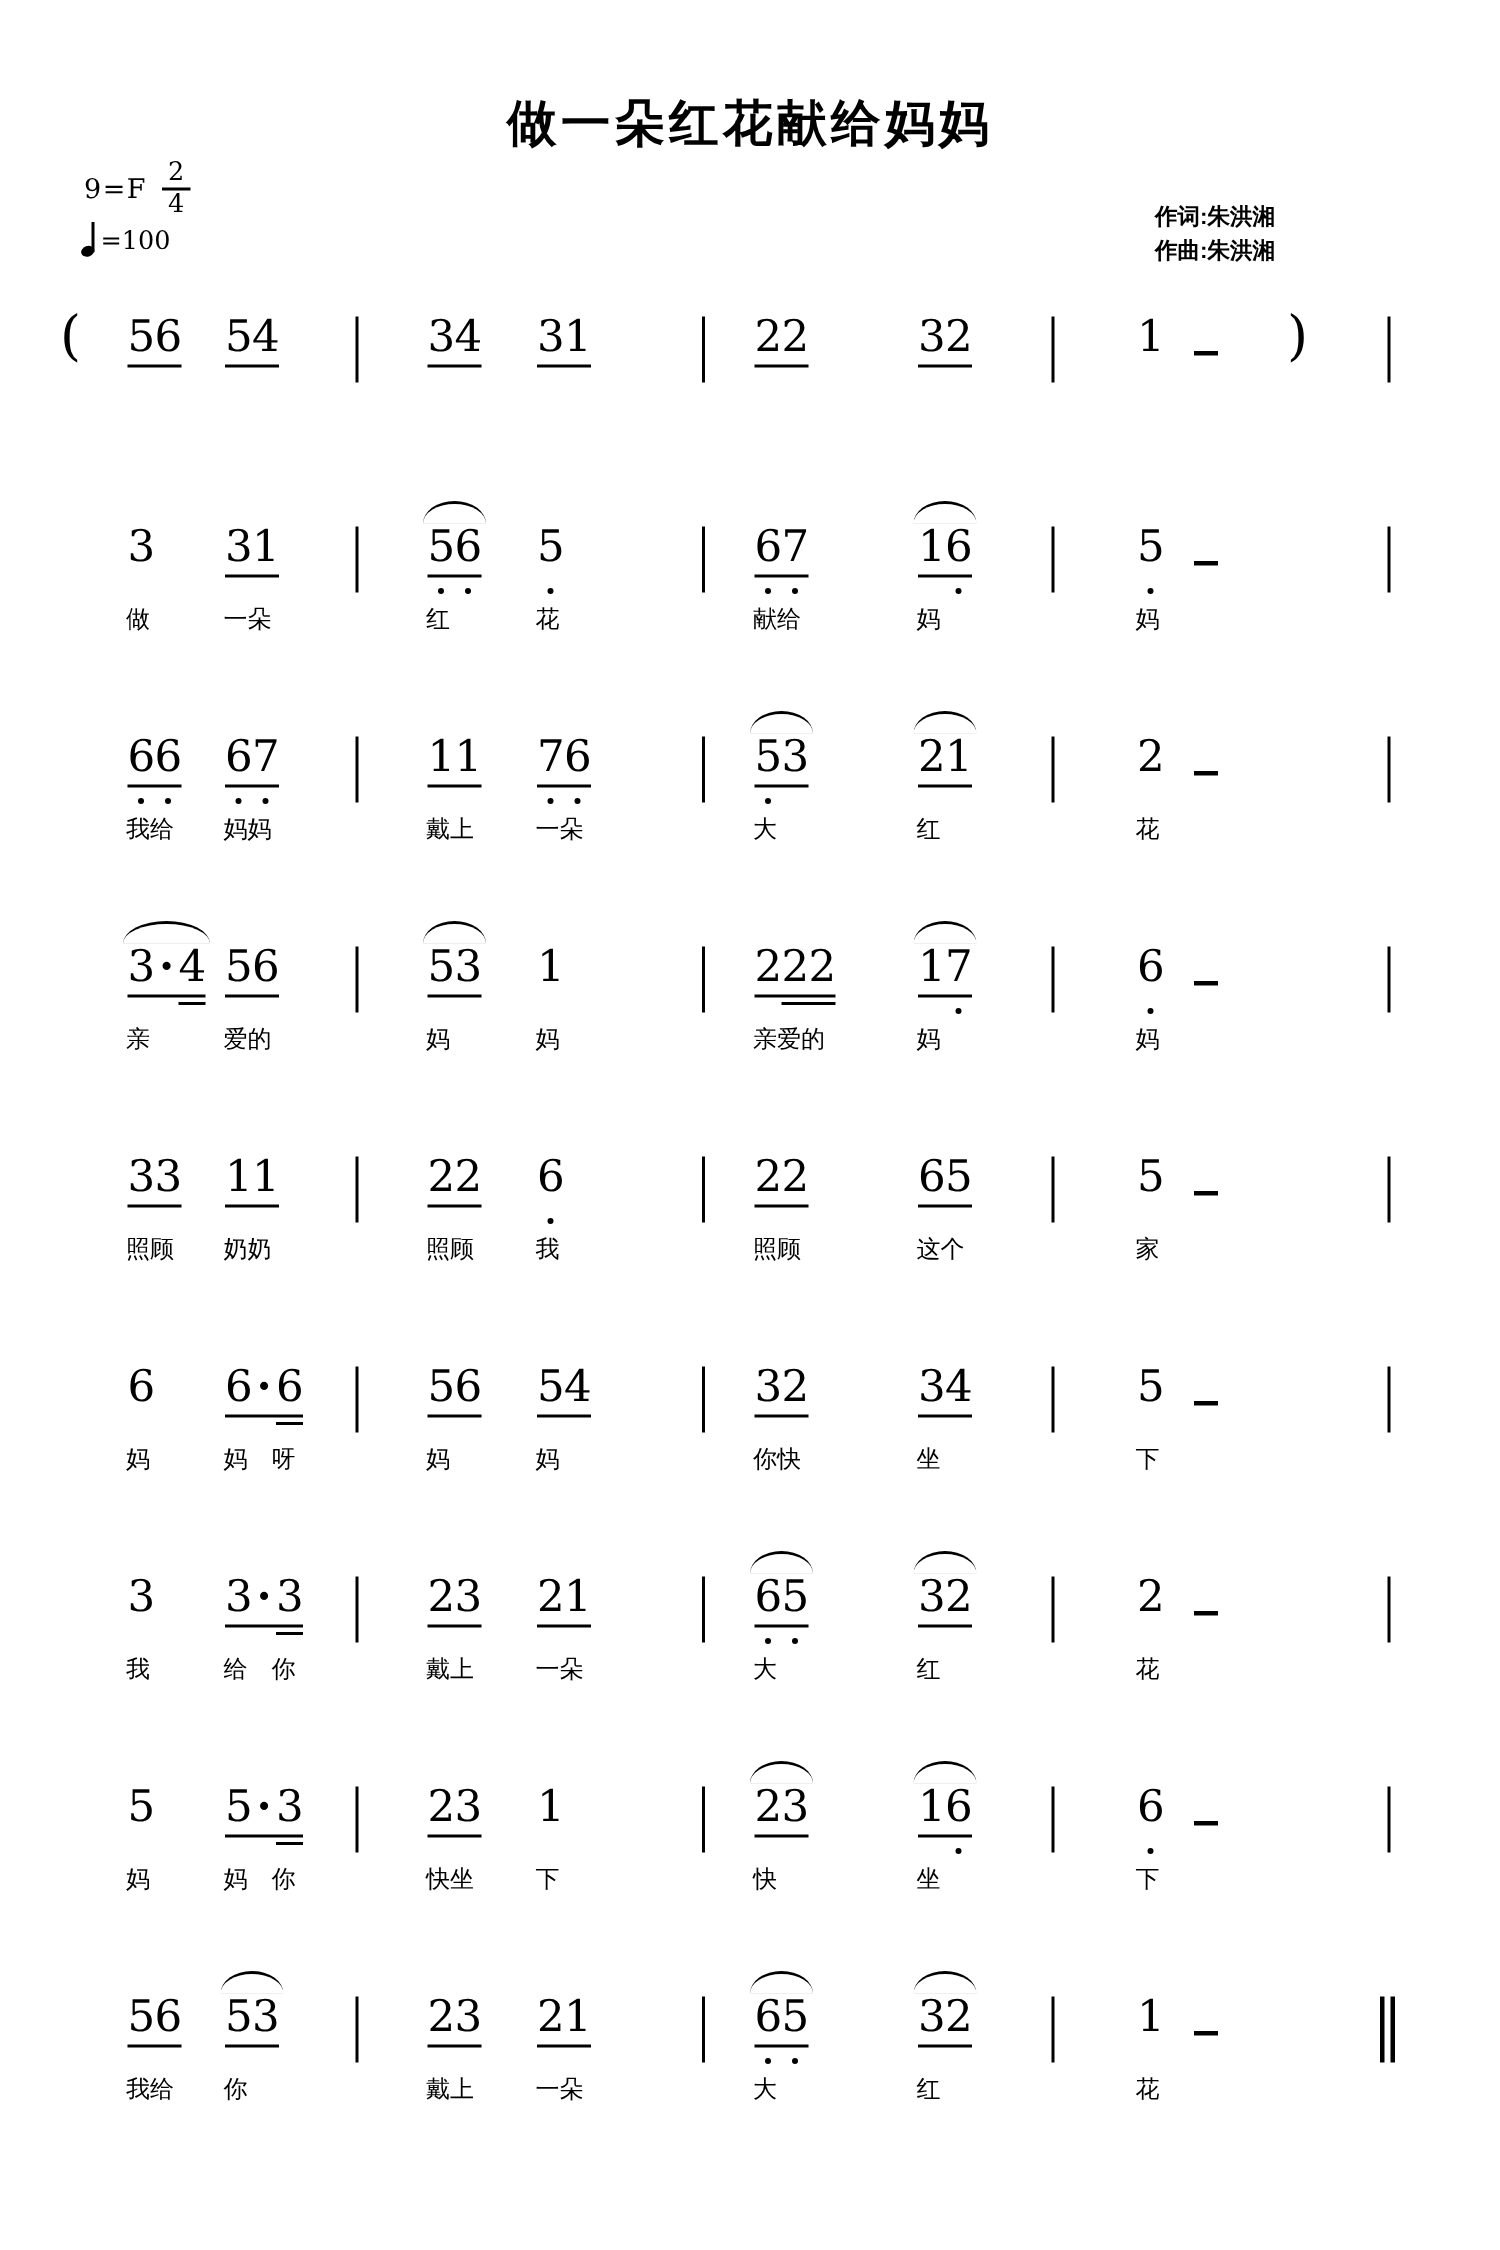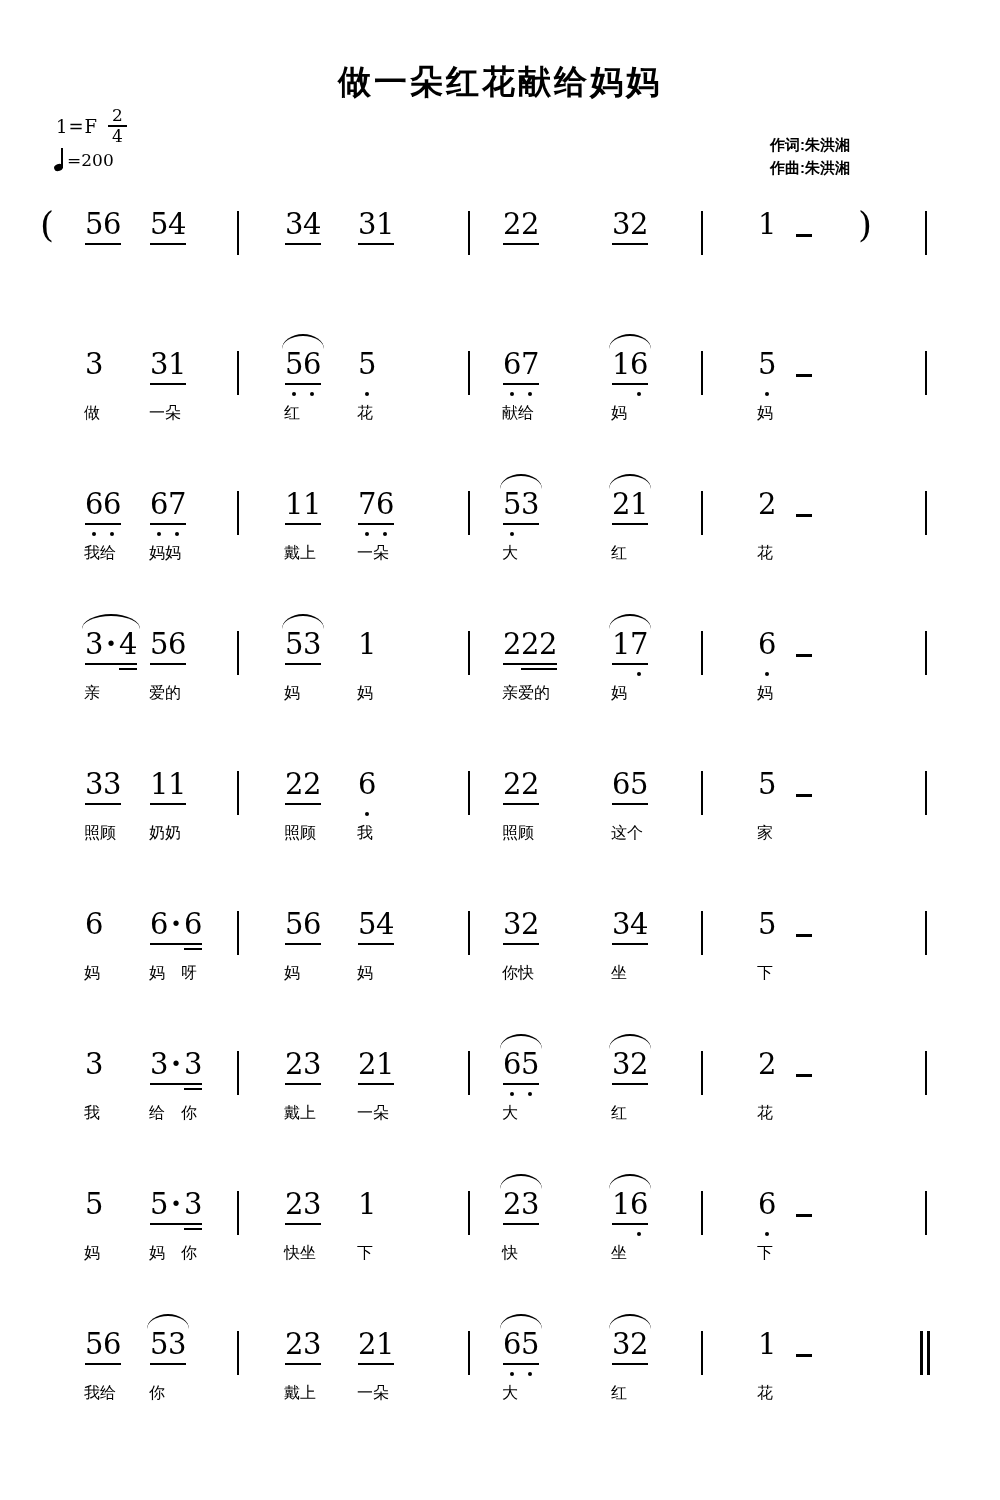--- a/index.html
+++ b/index.html
@@ -37,28 +37,28 @@
        font-family:"Liberation Sans","DejaVu Sans",sans-serif;}
   .bar{position:absolute;top:16px;width:2px;height:44px;background:#000;}
   .bar.thick{width:3px;}
   .paren{position:absolute;top:8px;font-size:36px;line-height:44px;}
 </style>
 </head>
 <body>
 
 <div class="page-title">做一朵红花献给妈妈</div>
 
-<div class="keysig">1=F</div>
+<div class="keysig">9=F</div>
 
 <div class="timesig">
   <span class="num">2</span>
   <span class="den">4</span>
 </div>
 
-<div class="tempo"><span class="qnote"></span><span>=200</span></div>
+<div class="tempo"><span class="qnote"></span><span>=100</span></div>
 
 <div class="credits">
   <div>作词:朱洪湘</div>
   <div>作曲:朱洪湘</div>
 </div>
 
 <div class="score" id="score">
     <div class="music-row" style="top: 195px;">
       <div class="paren" style="left: 40px;">(</div>
       <div class="paren" style="left: 858px;">)</div>

